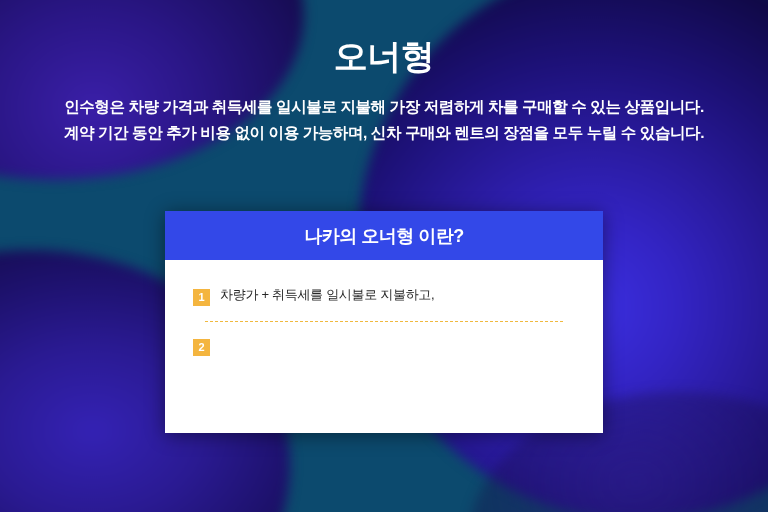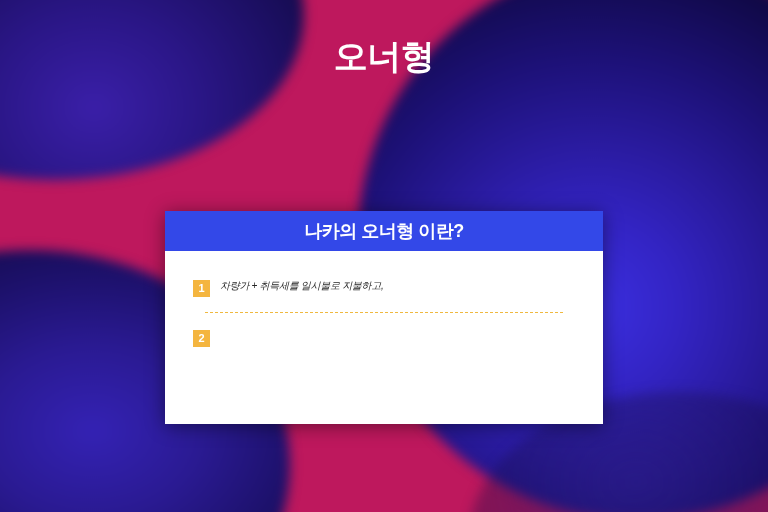--- a/index.html
+++ b/index.html
@@ -6,21 +6,21 @@
   html, body {
     margin: 0;
     padding: 0;
     background: #000000;
   }
   #stage {
     position: relative;
     width: 768px;
     height: 512px;
     overflow: hidden;
-    background: #be185d;
+    background: #0c4a6e;
     font-family: "Liberation Sans", "DejaVu Sans", sans-serif;
   }
 
   
   .bg-layer {
     position: absolute;
     inset: 0;
     overflow: hidden;
     pointer-events: none;
   }
@@ -103,21 +103,21 @@
   .card {
     position: absolute;
     left: 165px;
     top: 211px;
     width: 438px;
     z-index: 4;
     background: #ffffff;
     box-shadow: 0 2px 18px rgba(0,0,0,.45);
   }
   .card-header {
-    height: 40px;
+    height: 49px;
     background: #3348e8;
     display: flex;
     align-items: center;
     justify-content: center;
   }
   .card-header-title {
     margin: 0;
     font-size: 18px;
     font-weight: 700;
     color: #ffffff;
@@ -141,25 +141,24 @@
     height: 17px;
     margin-top: 3px;
     background: #f4b53f;
     color: #ffffff;
     font-size: 11px;
     font-weight: 700;
     line-height: 17px;
     text-align: center;
   }
   .item-text {
-    font-size: 10px;
+    font-size: 13px;
     line-height: 18px;
     color: #262626;
     letter-spacing: -0.3px;
-    font-style: italic;
   }
   .item-text .line { display: block; }
 
   .divider {
     margin: 15px 12px 14px 12px;
     height: 0;
     border-top: 1px dashed #f0b93f;
   }
 </style>
 </head>
@@ -169,20 +168,24 @@
 
   <div class="bg-layer">
     <div class="blob blob-tl"></div>
     <div class="blob blob-right"></div>
     <div class="blob blob-bl"></div>
     <div class="blob blob-br"></div>
   </div>
 
   <div class="hero">
     <h1 class="hero-title">오너형</h1>
+    <p class="hero-sub">
+      <span class="line">인수형은 차량 가격과 취득세를 일시불로 지불해 가장 저렴하게 차를 구매할 수 있는 상품입니다.</span>
+      <span class="line">계약 기간 동안 추가 비용 없이 이용 가능하며, 신차 구매와 렌트의 장점을 모두 누릴 수 있습니다.</span>
+    </p>
   </div>
 
   <div class="card">
 
     <div class="card-header">
       <h2 class="card-header-title">나카의 오너형 이란?</h2>
     </div>
 
     <div class="card-body">
 

